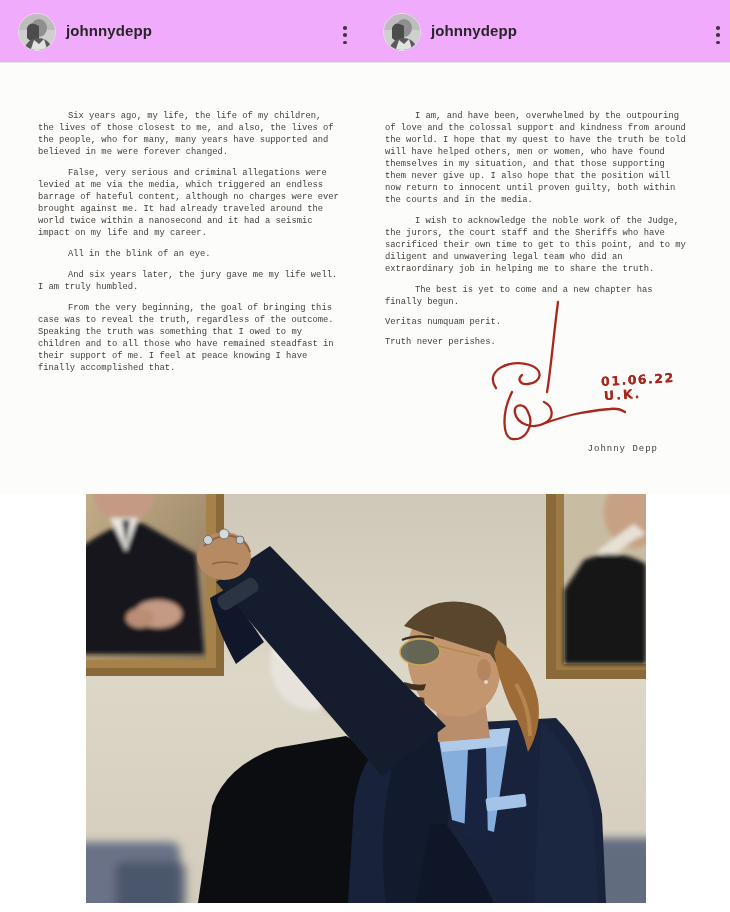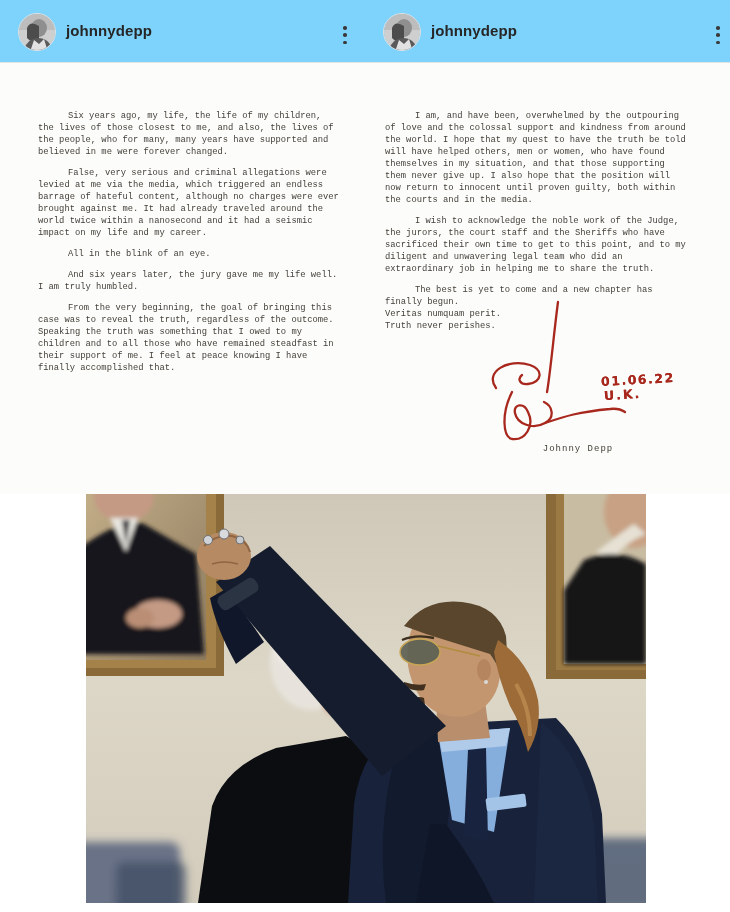--- a/index.html
+++ b/index.html
@@ -1,20 +1,20 @@
 <!DOCTYPE html>
 <html><head>
 <meta charset="utf-8">
 <style>
   html,body{margin:0;padding:0;background:#ffffff;}
   .screen{position:relative;width:730px;height:912px;background:#ffffff;overflow:hidden;
           font-family:"Liberation Sans", sans-serif;}
 
   
-  .post-header{position:absolute;top:0;height:63px;width:365px;background:#7dd3fc;}
+  .post-header{position:absolute;top:0;height:63px;width:365px;background:#f0abfc;}
   .post-header.left{left:0;}
   .post-header.right{left:365px;}
   .avatar{position:absolute;left:18px;top:13px;width:38px;height:38px;border-radius:50%;
           overflow:hidden;border:1px solid #e0e0e0;box-sizing:border-box;cursor:pointer;}
   .username{position:absolute;left:66px;top:22px;font-size:15px;font-weight:700;color:#262626;
             letter-spacing:.1px;cursor:pointer;}
   .kebab{position:absolute;top:26px;width:14px;height:18px;display:flex;flex-direction:column;
          justify-content:space-between;align-items:center;cursor:pointer;}
   .kebab span{width:3.5px;height:3.5px;border-radius:50%;background:#3a3a3a;display:block;}
   .post-header.left .kebab{left:338px;}
@@ -22,31 +22,31 @@
   .header-divider{position:absolute;left:0;top:62px;width:730px;height:1px;background:#e4e4e4;}
 
   
   .paper{position:absolute;left:0;top:63px;width:730px;height:431px;background:#fcfcfa;}
   .letter-col{position:absolute;top:110px;font-family:"Liberation Mono","DejaVu Sans Mono",monospace;
               font-size:8.8px;line-height:12px;color:#45413b;}
   .letter-col.colL{left:38px;width:304px;}
   .letter-col.colR{left:385px;width:306px;font-family:Liberation Mono, monospace;}
   .letter-col p{margin:0 0 9px 0;text-indent:30px;}
   .letter-col p.tight{margin-bottom:0;}
-  .letter-col p.noindent{text-indent:0;margin-bottom:0;}
+  .letter-col p.noindent{text-indent:0;margin-bottom:0;margin-top:8px;}
 
   
   .sig-svg{position:absolute;left:478px;top:300px;width:156px;height:150px;}
   .ink-date{position:absolute;left:601px;top:372px;color:#a8281e;font-weight:700;
             font-size:12.5px;letter-spacing:1.5px;transform:rotate(-3deg);
             font-family:"DejaVu Sans",sans-serif;text-shadow:0 0 .6px #a8281e;}
   .ink-loc{position:absolute;left:604px;top:387px;color:#a8281e;font-weight:700;
            font-size:12.5px;letter-spacing:2px;transform:rotate(-4deg);
            font-family:"DejaVu Sans",sans-serif;text-shadow:0 0 .6px #a8281e;}
-  .typed-name{position:absolute;left:498px;top:444px;width:160px;text-align:center;
+  .typed-name{position:absolute;left:498px;top:444px;width:160px;text-align:right;
               font-family:"Liberation Mono","DejaVu Sans Mono",monospace;font-size:9px;
               letter-spacing:1px;color:#45413b;}
 
   
   .photo{position:absolute;left:86px;top:494px;width:560px;height:409px;overflow:hidden;
          background:#d6cfc0;cursor:pointer;}
   .photo svg{display:block;}
 </style>
 </head>
 <body>

